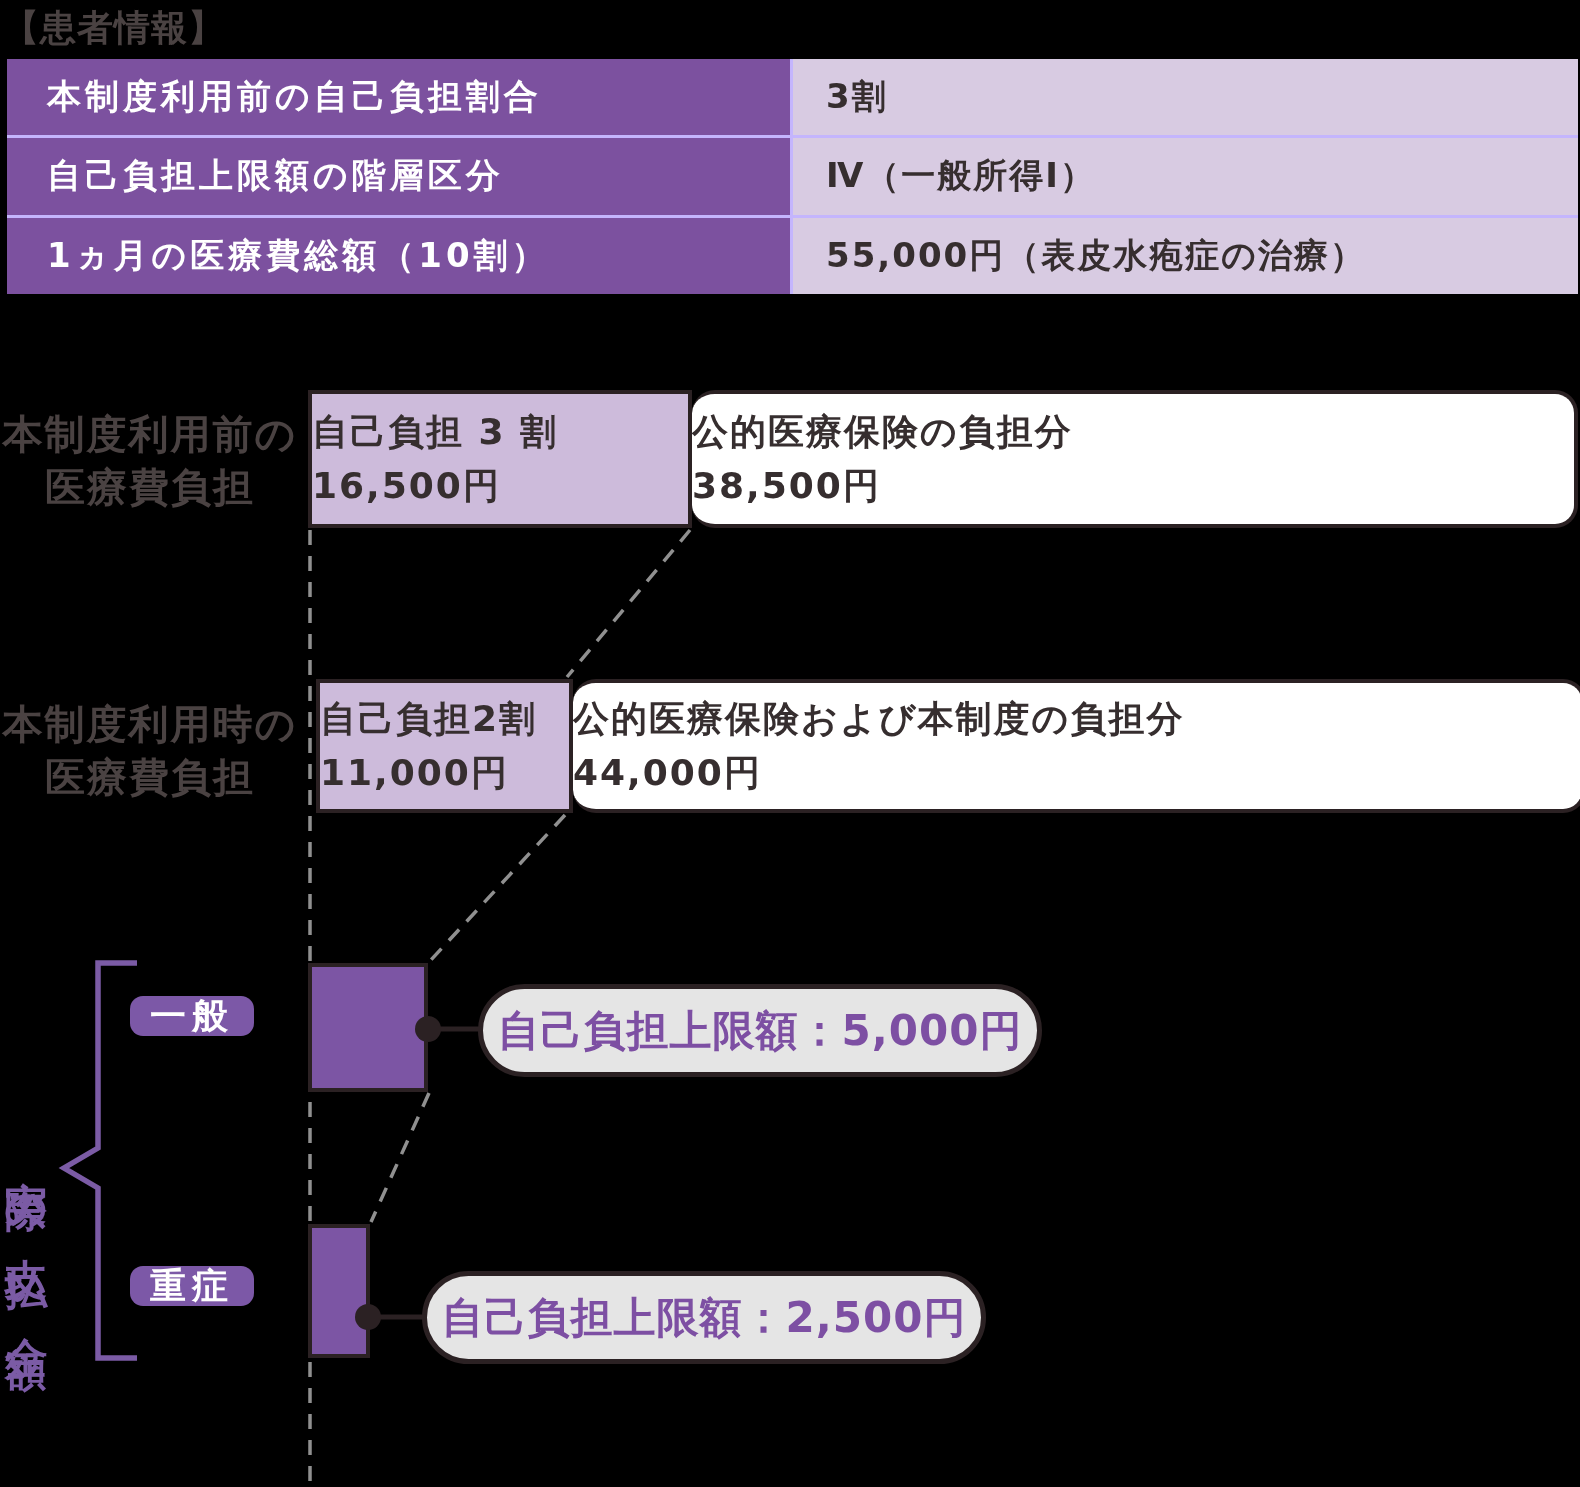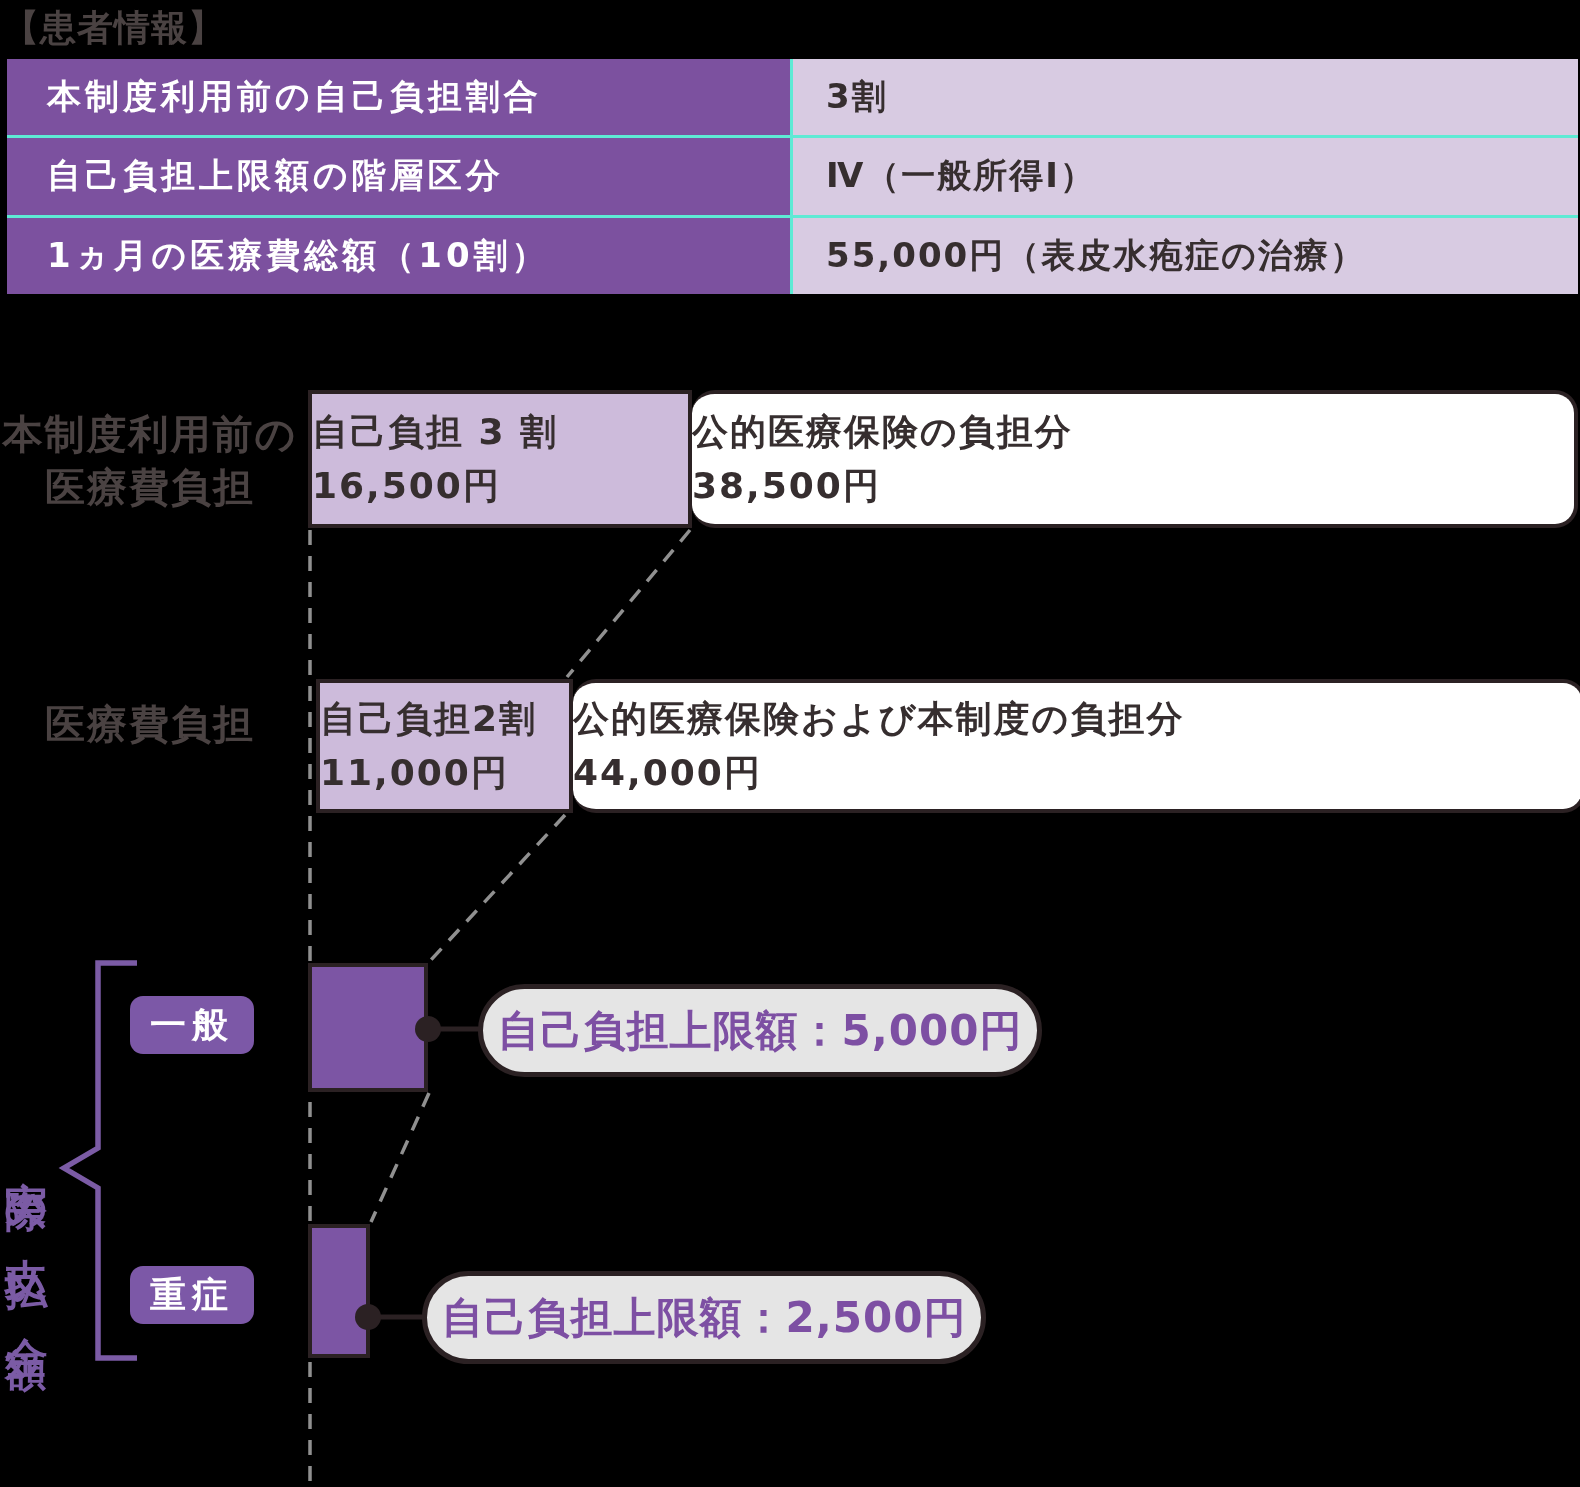--- a/index.html
+++ b/index.html
@@ -21,21 +21,21 @@
     position:relative;width:1580px;height:1487px;background:var(--bg);
     font-family:"DejaVu Sans","Liberation Sans",sans-serif;overflow:hidden;
   }
   .page-title{
     position:absolute;left:3px;top:4px;font-size:36px;font-weight:bold;
     color:var(--text-dark);letter-spacing:1px;
   }
   
   .info-table{
     position:absolute;left:7px;top:59px;width:1571px;height:235px;
-    background:#5eead4;display:grid;grid-template-rows:repeat(3,1fr);row-gap:3px;
+    background:#c4b5fd;display:grid;grid-template-rows:repeat(3,1fr);row-gap:3px;
   }
   .info-row{display:grid;grid-template-columns:783px 1fr;column-gap:3px;}
   .info-label{
     background:var(--brand-purple);color:#ffffff;font-size:34px;font-weight:bold;
     letter-spacing:4px;display:flex;align-items:center;padding-left:40px;
   }
   .info-value{
     background:var(--pale-purple);color:var(--cell-text);font-size:34px;font-weight:bold;
     letter-spacing:2px;display:flex;align-items:center;padding-left:33px;
   }
@@ -59,21 +59,21 @@
   .bar.after .seg.self{width:257px;}
   .seg.public{background:#ffffff;flex:1;border-left:0;border-radius:23px;}
   
   .group-label{
     position:absolute;left:2px;top:1000px;width:52px;height:470px;
     writing-mode:vertical-rl;text-orientation:upright;
     font-size:42px;font-weight:bold;color:var(--bracket-purple);letter-spacing:10px;
     display:flex;justify-content:center;
   }
   .tier-badge{
-    position:absolute;left:130px;width:124px;height:58px;background:var(--badge-purple);
+    position:absolute;left:130px;width:124px;height:40px;background:var(--badge-purple);
     border-radius:13px;color:#ffffff;font-size:36px;font-weight:bold;letter-spacing:6px;
     display:flex;align-items:center;justify-content:center;
   }
   .tier-badge.general{top:996px;}
   .tier-badge.severe{top:1266px;}
   .mini-bar{
     position:absolute;box-sizing:border-box;background:var(--accent-purple);
     border:4px solid var(--outline);
   }
   .mini-bar.general{left:308px;top:963px;width:120px;height:129px;}
@@ -126,20 +126,21 @@
       <div>自己負担 3 割</div>
       <div>16,500円</div>
     </div>
     <div class="seg public">
       <div>公的医療保険の負担分</div>
       <div>38,500円</div>
     </div>
   </div>
 
   <div class="row-label after">
+    <div>本制度利用時の</div>
     <div>医療費負担</div>
   </div>
   <div class="bar after">
     <div class="seg self">
       <div>自己負担2割</div>
       <div>11,000円</div>
     </div>
     <div class="seg public">
       <div>公的医療保険および本制度の負担分</div>
       <div>44,000円</div>

